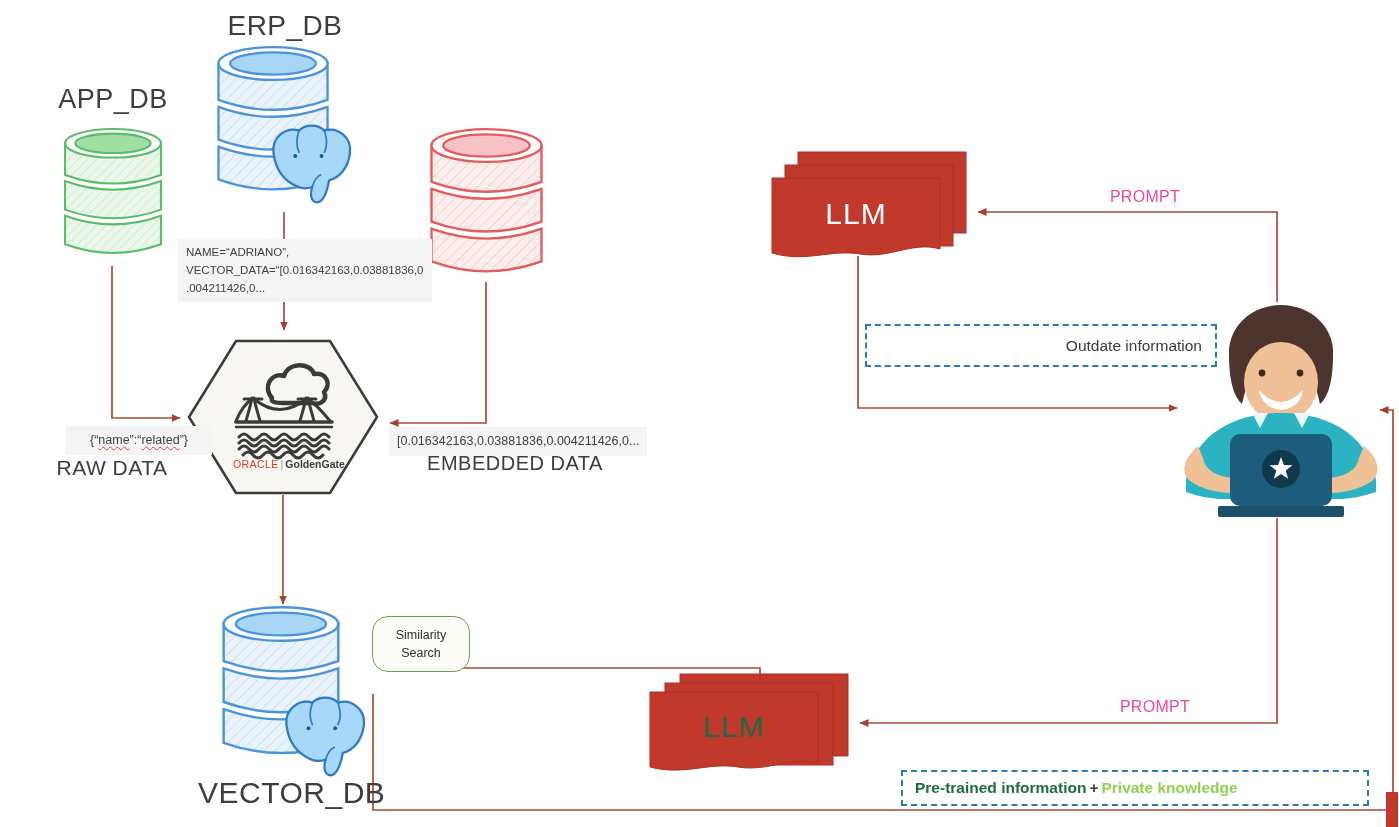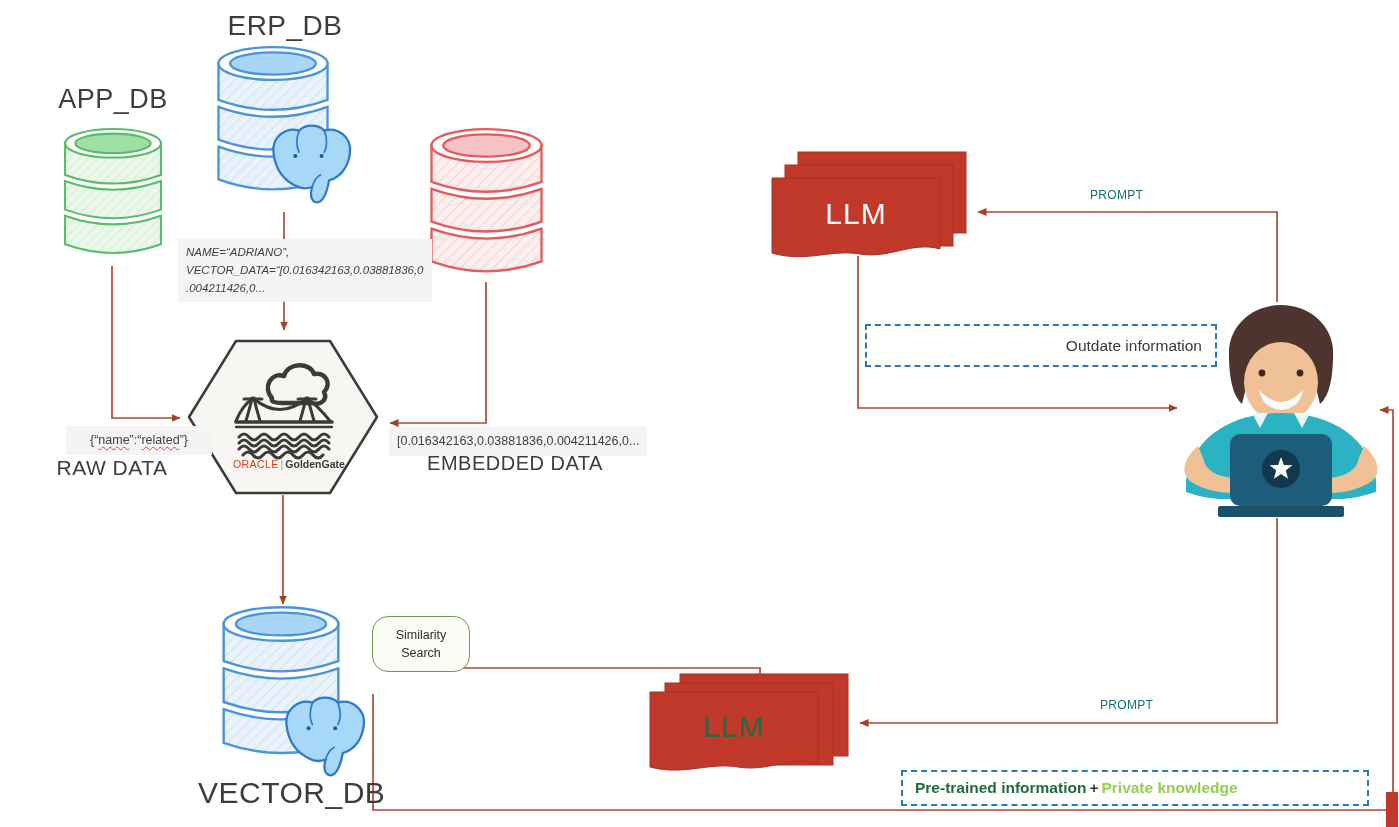--- a/index.html
+++ b/index.html
@@ -13,21 +13,21 @@
   .code-box{position:absolute;background:#f4f4f4;color:#3f3f3f;font-size:11.5px;
             line-height:1.55;padding:5px 8px;white-space:nowrap;}
   .wavy{text-decoration:underline;text-decoration-style:wavy;text-decoration-color:#e04343;
         text-decoration-thickness:1px;text-underline-offset:2px;}
   .pill{position:absolute;border:1.6px solid #6f9c54;border-radius:16px;background:#fcfcf7;
         display:flex;flex-direction:column;align-items:center;justify-content:center;
         font-size:12.5px;color:#2f2f2f;line-height:1.45;}
   .llm-label{position:absolute;font-size:30px;letter-spacing:1px;text-align:center;}
   .llm-top-label{color:#ffffff;}
   .llm-bottom-label{color:#1f6b45;}
-  .prompt{position:absolute;font-size:12px;color:#0f766e;letter-spacing:.3px;}
+  .prompt{position:absolute;font-size:16px;color:#ec4899;text-align:center;letter-spacing:.3px;}
   .dash-box{position:absolute;border:2px dashed #2879bd;background:transparent;}
   .issues{padding:8px 13px;font-size:15.5px;color:#3a3a3a;line-height:1.5;white-space:nowrap;}
   .knowledge{padding:7px 12px;font-size:15.5px;font-weight:bold;white-space:nowrap;}
   .g-dark{color:#1e6b3f;}
   .g-light{color:#92d050;}
   .plus-sep{color:#3a3a3a;margin:0 3px;font-weight:bold;}
   .gg-text{position:absolute;text-align:center;font-size:10.5px;white-space:nowrap;}
   .gg-brand{color:#e03c20;font-weight:normal;letter-spacing:.4px;}
   .gg-div{color:#9a9a9a;font-weight:normal;margin:0 2px;}
   .gg-prod{color:#3a3a38;font-weight:bold;}
@@ -167,21 +167,21 @@
       <rect x="1230" y="434" width="102" height="72" rx="10" fill="#1d5d7b"></rect>
       <circle cx="1281" cy="469" r="19" fill="#12384d"></circle>
       <polygon fill="#ffffff" points="1281,457 1283.9,465 1292.4,465.3 1285.8,470.5 1288.1,478.7 1281,474 1273.9,478.7 1276.2,470.5 1269.6,465.3 1278.1,465"></polygon>
       <rect x="1218" y="506" width="126" height="11" rx="2" fill="#1a506a"></rect>
     </g>
   </svg>
 
   <div class="lbl db-label" style="left:40px;top:84px;width:146px;">APP_DB</div>
   <div class="lbl db-label" style="left:207px;top:10px;width:156px;font-size:28px;">ERP_DB</div>
 
-  <div class="code-box" style="left:178px;top:239px;font-style:italic;">
+  <div class="code-box" style="left:178px;top:239px;">
     <div>NAME=“ADRIANO”,</div>
     <div>VECTOR_DATA=“[0.016342163,0.03881836,0</div>
     <div>.004211426,0...</div>
   </div>
 
   <div class="code-box" style="left:66px;top:426px;width:130px;text-align:center;font-size:12.5px;">
     <span>{“</span><span class="wavy">name</span><span>”:“</span><span class="wavy">related</span><span>”}</span>
   </div>
   <div class="lbl caption" style="left:37px;top:456px;width:150px;">RAW DATA</div>
 

